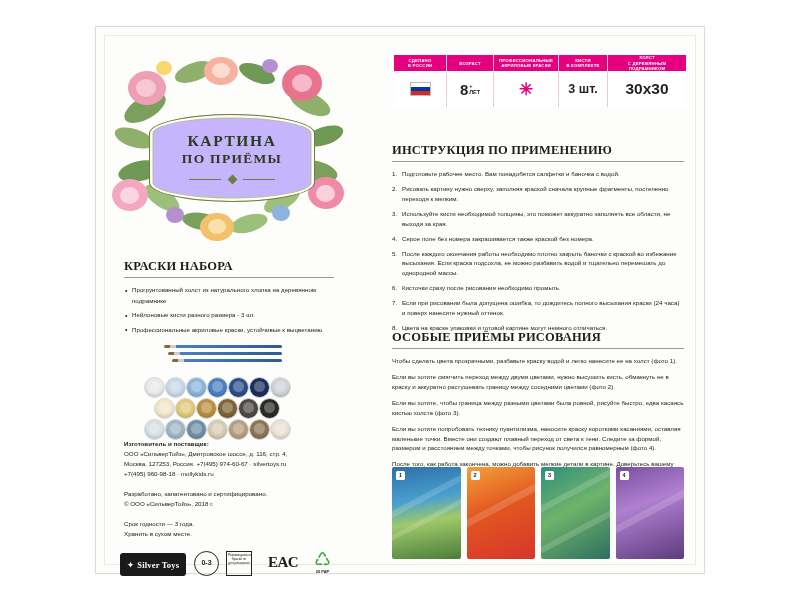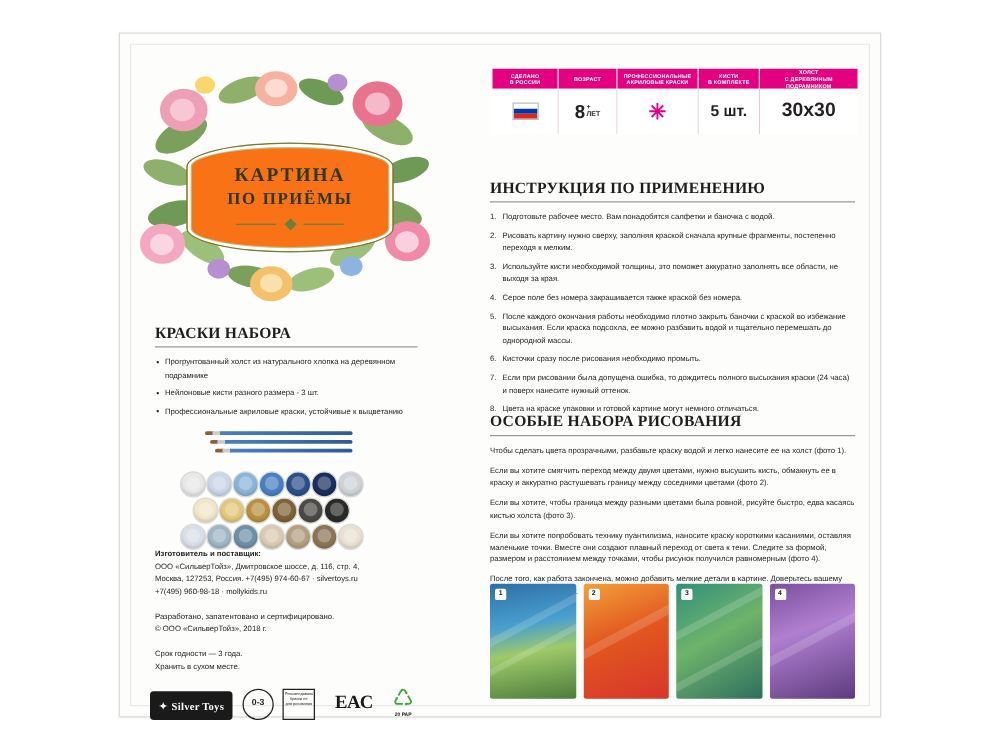--- a/index.html
+++ b/index.html
@@ -116,21 +116,21 @@
   .leaf, .petal, .blob {
     position: absolute;
     border-radius: 50%;
   }
   #label-plate {
     position: absolute;
     left: 37px;
     top: 57px;
     width: 164px;
     height: 86px;
-    background: #f97316;
+    background: #c4b5fd;
     border: 1.5px solid #6d7f3f;
     border-radius: 50% / 22%;
     box-shadow: inset 0 0 0 2.5px #fffdf5, inset 0 0 0 3.5px #b9c08a;
   }
   #label-title {
     position: absolute;
     left: 0; right: 0; top: 17px;
     text-align: center;
     font-family: "Liberation Serif", serif;
     font-weight: bold;
@@ -445,21 +445,21 @@
     <div class="badge" id="b-paints">
       <div class="badge-top">ПРОФЕССИОНАЛЬНЫЕ<br>АКРИЛОВЫЕ КРАСКИ</div>
       <div class="badge-body">
           <span class="flower">✳</span>
         </div>
     </div>
 
     <div class="badge" id="b-brush">
       <div class="badge-top">КИСТИ<br>В КОМПЛЕКТЕ</div>
       <div class="badge-body">
-        <span class="brush-val">5 шт.</span>
+        <span class="brush-val">3 шт.</span>
       </div>
     </div>
 
     <div class="badge" id="b-canvas">
       <div class="badge-top">ХОЛСТ<br>С ДЕРЕВЯННЫМ ПОДРАМНИКОМ</div>
       <div class="badge-body">
         <span class="canvas-val">30х30</span>
       </div>
     </div>
   </div>
@@ -606,21 +606,21 @@
       <li>Используйте кисти необходимой толщины, это поможет аккуратно заполнять все области, не выходя за края.</li>
       <li>Серое поле без номера закрашивается также краской без номера.</li>
       <li>После каждого окончания работы необходимо плотно закрыть баночки с краской во избежание высыхания. Если краска подсохла, ее можно разбавить водой и тщательно перемешать до однородной массы.</li>
       <li>Кисточки сразу после рисования необходимо промыть.</li>
       <li>Если при рисовании была допущена ошибка, то дождитесь полного высыхания краски (24 часа) и поверх нанесите нужный оттенок.</li>
       <li>Цвета на краске упаковки и готовой картине могут немного отличаться.</li>
     </ol>
   </div>
 
   <div id="tips">
-    <div class="sec-title">ОСОБЫЕ НАБОРА РИСОВАНИЯ</div>
+    <div class="sec-title">ОСОБЫЕ ПРИЁМЫ РИСОВАНИЯ</div>
     <hr class="sec-rule">
     <p class="tip-p">Чтобы сделать цвета прозрачными, разбавьте краску водой и легко нанесите ее на холст (фото 1).</p>
     <p class="tip-p">Если вы хотите смягчить переход между двумя цветами, нужно высушить кисть, обмакнуть ее в краску и аккуратно растушевать границу между соседними цветами (фото 2).</p>
     <p class="tip-p">Если вы хотите, чтобы граница между разными цветами была ровной, рисуйте быстро, едва касаясь кистью холста (фото 3).</p>
     <p class="tip-p">Если вы хотите попробовать технику пуантилизма, наносите краску короткими касаниями, оставляя маленькие точки. Вместе они создают плавный переход от света к тени. Следите за формой, размером и расстоянием между точками, чтобы рисунок получился равномерным (фото 4).</p>
     <p class="tip-p">После того, как работа закончена, можно добавить мелкие детали в картине. Доверьтесь вашему воображению и таланту.</p>
   </div>
 
   <div id="photos">
     <div class="photo" id="photo1">

